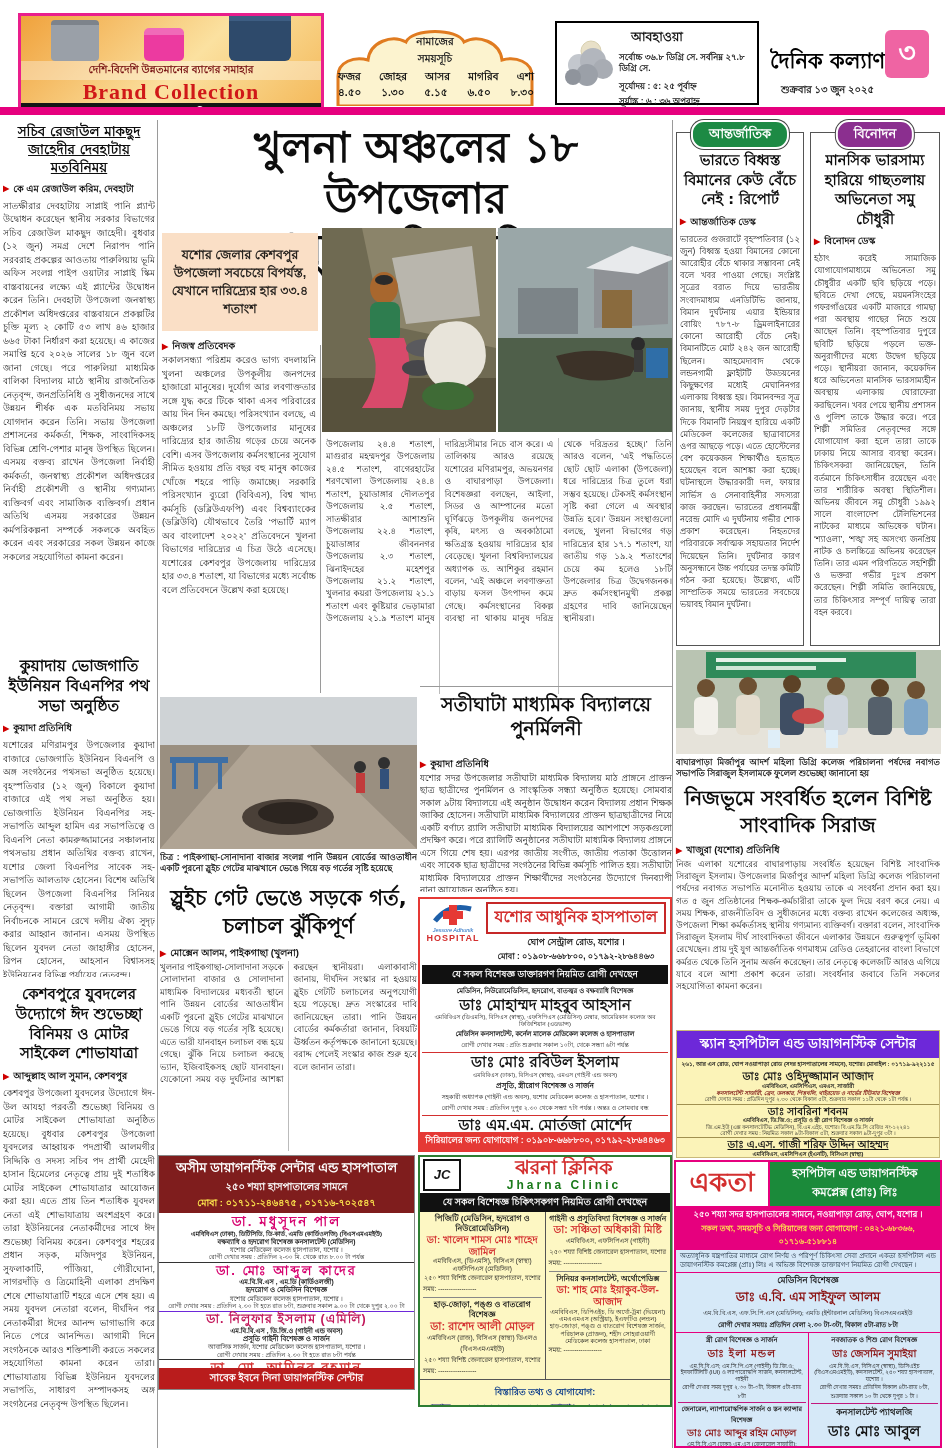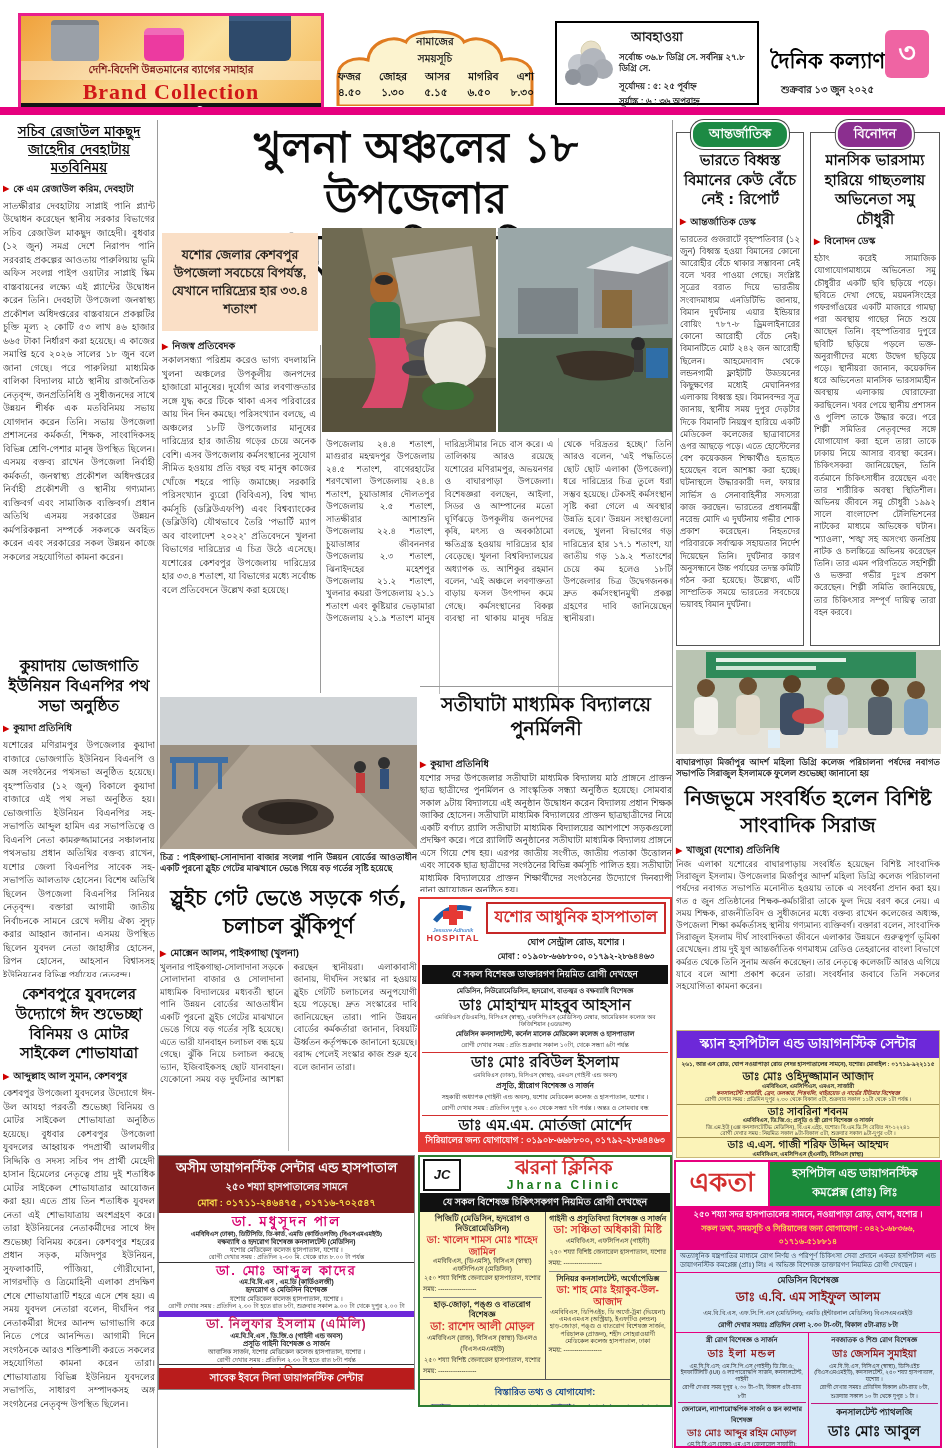--- a/index.html
+++ b/index.html
@@ -299,21 +299,21 @@
       <div style="font-size:5.6px;font-weight:bold;font-style:italic;color:#7a1010;">কনসালটেন্ট সার্জারী, ব্রেন, ডলকার, পিত্তথলি, থাইরয়েড ও নার্ভের টিউমার বিশেষজ্ঞ</div>
       <div style="font-size:5.4px;">রোগী দেখার সময় : প্রতিদিন দুপুর ২.৩০ থেকে বিকাল ৫টা, শুক্রবার সকাল ১১টা থেকে ১টা পর্যন্ত ।</div>
     </div>
     <div style="text-align:center;line-height:1.18;border-top:1px solid #a09050;margin-top:1px;">
       <div style="font-size:10.5px;font-weight:800;">ডাঃ সাবরিনা শবনম</div>
       <div style="font-size:5.6px;font-weight:bold;">এমবিবিএস, ডি.জি.ও; প্রসূতি ও স্ত্রী রোগ বিশেষজ্ঞ ও সার্জন</div>
       <div style="font-size:5.4px;">জি.এম.ইউ (এক্স কনসালটেটিভ মেডিসিন), বি.এম.এইচ, যশোর। বি.এম.ডি.সি রেজিঃ নং-১২২৪১</div>
       <div style="font-size:5.4px;">রোগী দেখার সময় : নিয়মিত সকাল ৯টা-বিকাল ৫টা, শুক্রবার সকাল ৯টা-দুপুর ৩টা ।</div>
     </div>
     <div style="text-align:center;line-height:1.18;border-top:1px solid #a09050;margin-top:1px;">
-      <div style="font-size:10.5px;font-weight:800;">ডাঃ এ.এস. গাজী শরিফ উদ্দিন আহম্মদ</div>
+      <div style="font-size:10.5px;font-weight:800;text-decoration:underline;">ডাঃ এ.এস. গাজী শরিফ উদ্দিন আহম্মদ</div>
       <div style="font-size:5.6px;font-weight:bold;">এমবিবিএস, এমসিপিএস (ইএনটি), বিসিএস (স্বাস্থ্য)</div>
       <div style="font-size:5.6px;font-weight:bold;">নাক-কান-গলা রোগ বিশেষজ্ঞ ও হেড-নেক সার্জন</div>
 
     </div>
   </div>
 
   <div class="abs" style="left:158px;top:1155px;width:257px;height:235px;border:1px solid #888;box-sizing:border-box;background:#fff;overflow:hidden;">
     <div style="background:#7f1d1d;text-align:center;padding:2px 0;">
       <div style="color:#fff;font-weight:800;font-size:13px;">অসীম ডায়াগনস্টিক সেন্টার এন্ড হাসপাতাল</div>
       <div style="color:#fff;font-weight:bold;font-size:10px;">২৫০ শয্যা হাসপাতালের সামনে</div>
@@ -326,21 +326,21 @@
       <div style="font-size:6.4px;">যশোর মেডিকেল কলেজ হাসপাতাল, যশোর ।</div>
       <div style="font-size:6.2px;">রোগী দেখার সময় : প্রতিদিন ২-৩০ মি. থেকে রাত ৮.০০ টা পর্যন্ত</div>
     </div>
     <div style="text-align:center;line-height:1.2;border-top:1px solid #333;margin-top:1px;">
       <div style="color:#d6006e;font-weight:800;font-size:13px;letter-spacing:2px;">ডা. মোঃ আব্দুল কাদের</div>
       <div style="font-size:6.6px;font-weight:bold;">এম.বি.বি.এস , এম.ডি (কার্ডিওলজী)</div>
       <div style="font-size:7px;font-weight:bold;">হৃদরোগ ও মেডিসিন বিশেষজ্ঞ</div>
       <div style="font-size:6.4px;">যশোর মেডিকেল কলেজ হাসপাতাল, যশোর ।</div>
       <div style="font-size:6.2px;">রোগী দেখার সময় : প্রতিদিন ২.৩০ টা হতে রাত ৮টা, শুক্রবার সকাল ৯.০০ টা থেকে দুপুর ২.০০ টা</div>
     </div>
-    <div style="text-align:center;line-height:1.2;border-top:6px solid #6d28d9;margin-top:1px;">
+    <div style="text-align:center;line-height:1.2;border-top:1px solid #6d28d9;margin-top:1px;">
       <div style="color:#c2185b;font-weight:800;font-size:12.5px;letter-spacing:1px;">ডা. নিলুফার ইসলাম (এমিলি)</div>
       <div style="font-size:6.6px;font-weight:bold;">এম.বি.বি.এস , ডি.জি.ও (গাইনী এন্ড অবস)</div>
       <div style="font-size:7px;font-weight:bold;">প্রসূতি গাইনী বিশেষজ্ঞ ও সার্জন</div>
       <div style="font-size:6.4px;">আবাসিক সার্জন, যশোর মেডিকেল কলেজ হাসপাতাল, যশোর ।</div>
       <div style="font-size:6.2px;">রোগী দেখার সময় : প্রতিদিন ২.৩০ টা হতে রাত ৮টা পর্যন্ত</div>
     </div>
     <div style="text-align:center;line-height:1.2;border-top:1px solid #333;margin-top:1px;">
       <div style="color:#d32f2f;font-weight:800;font-size:13px;letter-spacing:2px;">ডা. মো. আমিনুর রহমান</div>
       <div style="font-size:6.2px;font-weight:bold;">এমবিবিএস, বিসিএস (স্বাস্থ্য) , সিসিডি (ডায়াবেটিস) , এমফিল (সাইকিয়াট্রি)</div>
       <div style="font-size:6.6px;font-weight:bold;">সহকারী অধ্যাপক</div>

